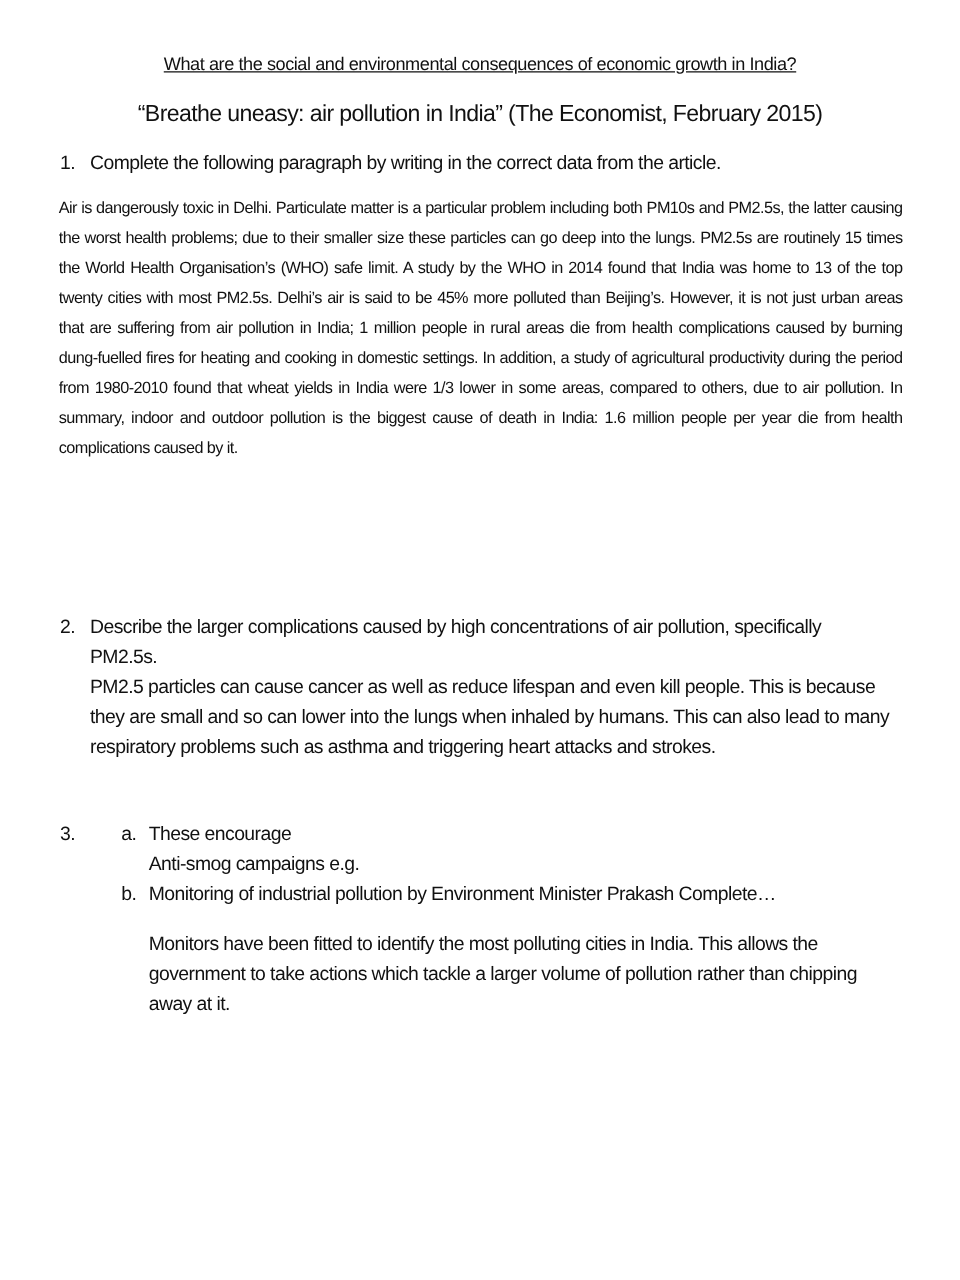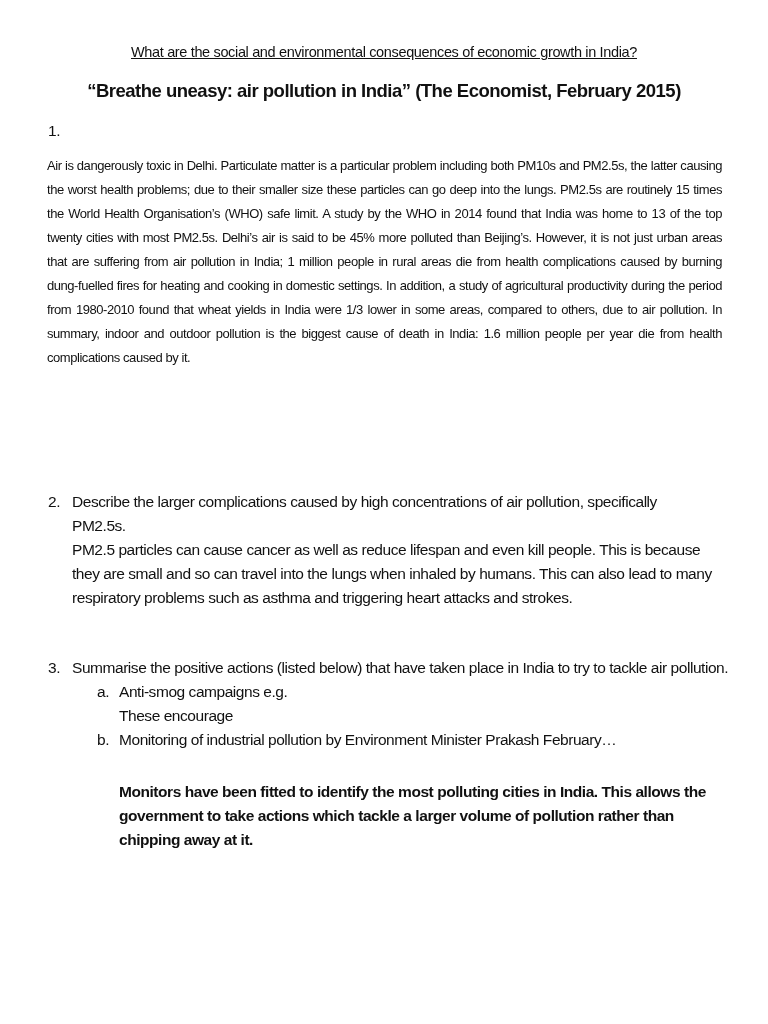--- a/index.html
+++ b/index.html
@@ -30,21 +30,21 @@
       text-decoration: underline;
       letter-spacing: -0.35px;
       white-space: nowrap;
     }
     .article-heading {
       position: absolute;
       left: 0; width: 768px;
       top: 80px;
       text-align: center;
       font-size: 18.5px;
-      font-weight: bold;
+      font-weight: normal;
       letter-spacing: -0.5px;
       white-space: nowrap;
     }
     .q {
       position: absolute;
       left: 72px;
       width: 660px;
       font-size: 15.5px;
       line-height: 24px;
       letter-spacing: -0.45px;
@@ -70,56 +70,55 @@
     .sub {
       position: relative;
       margin-left: 47px;
     }
     .sub .letter {
       position: absolute;
       left: -22px;
       top: 0;
     }
     .answer-b {
-      margin-top: 28px;
+      margin-top: 16px;
       width: 600px;
-      font-weight: bold;
     }
   </style>
 </head>
 <body>
 
 <div class="page">
 
   <div class="doc-title">What are the social and environmental consequences of economic growth in India?</div>
 
   <div class="article-heading">“Breathe uneasy: air pollution in India” (The Economist, February 2015)</div>
 
   <div class="q q1">
     <span class="num">1.</span>
+    <span>Complete the following paragraph by writing in the correct data from the article.</span>
   </div>
 
   <div class="para">Air is dangerously toxic in Delhi.  Particulate matter is a particular problem including both PM10s and PM2.5s, the latter causing the worst health problems; due to their smaller size these particles can go deep into the lungs.  PM2.5s are routinely 15 times the World Health Organisation’s (WHO) safe limit.  A study by the WHO in 2014 found that India was home to 13 of the top twenty cities with most PM2.5s.  Delhi’s air is said to be 45% more polluted than Beijing’s.  However, it is not just urban areas that are suffering from air pollution in India; 1 million people in rural areas die from health complications caused by burning dung-fuelled fires for heating and cooking in domestic settings.  In addition, a study of agricultural productivity during the period from 1980-2010 found that wheat yields in India were 1/3 lower in some areas, compared to others, due to air pollution.  In summary, indoor and outdoor pollution is the biggest cause of death in India: 1.6 million people per year die from health complications caused by it.</div>
 
   <div class="q q2">
     <span class="num">2.</span>
     <div>Describe the larger complications caused by high concentrations of air pollution, specifically PM2.5s.</div>
-    <div>PM2.5 particles can cause cancer as well as reduce lifespan and even kill people. This is because they are small and so can travel into the lungs when inhaled by humans. This can also lead to many respiratory problems such as asthma and triggering heart attacks and strokes.</div>
+    <div>PM2.5 particles can cause cancer as well as reduce lifespan and even kill people. This is because they are small and so can lower into the lungs when inhaled by humans. This can also lead to many respiratory problems such as asthma and triggering heart attacks and strokes.</div>
   </div>
 
   <div class="q q3">
     <span class="num">3.</span>
-    <div>Summarise the positive actions (listed below) that have taken place in India to try to tackle air pollution.</div>
 
     <div class="sub">
       <span class="letter">a.</span>
+      <div>These encourage</div>
       <div>Anti-smog campaigns e.g.</div>
-      <div>These encourage</div>
     </div>
 
     <div class="sub">
       <span class="letter">b.</span>
-      <div style="width:560px">Monitoring of industrial pollution by Environment Minister Prakash February…</div>
+      <div style="width:560px">Monitoring of industrial pollution by Environment Minister Prakash Complete…</div>
       <div class="answer-b">Monitors have been fitted to identify the most polluting cities in India. This allows the government to take actions which tackle a larger volume of pollution rather than chipping away at it.</div>
     </div>
   </div>
 
 </div>
 
 </body></html>

